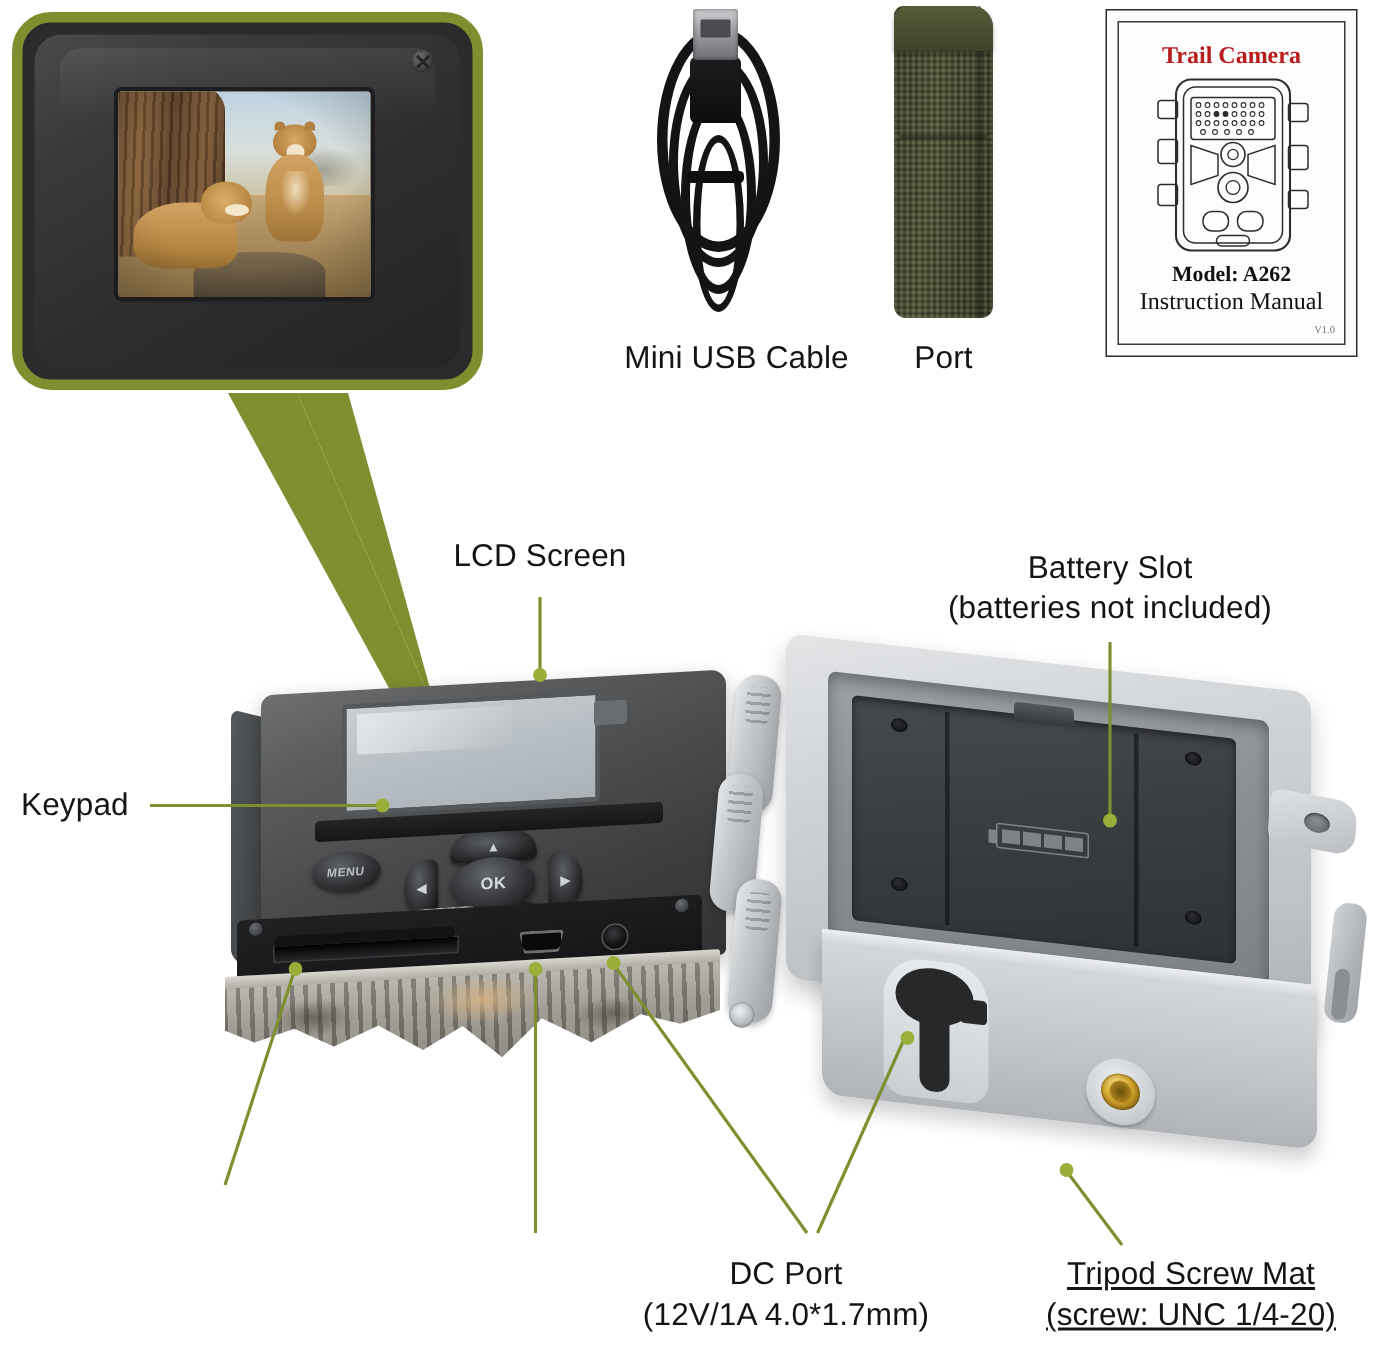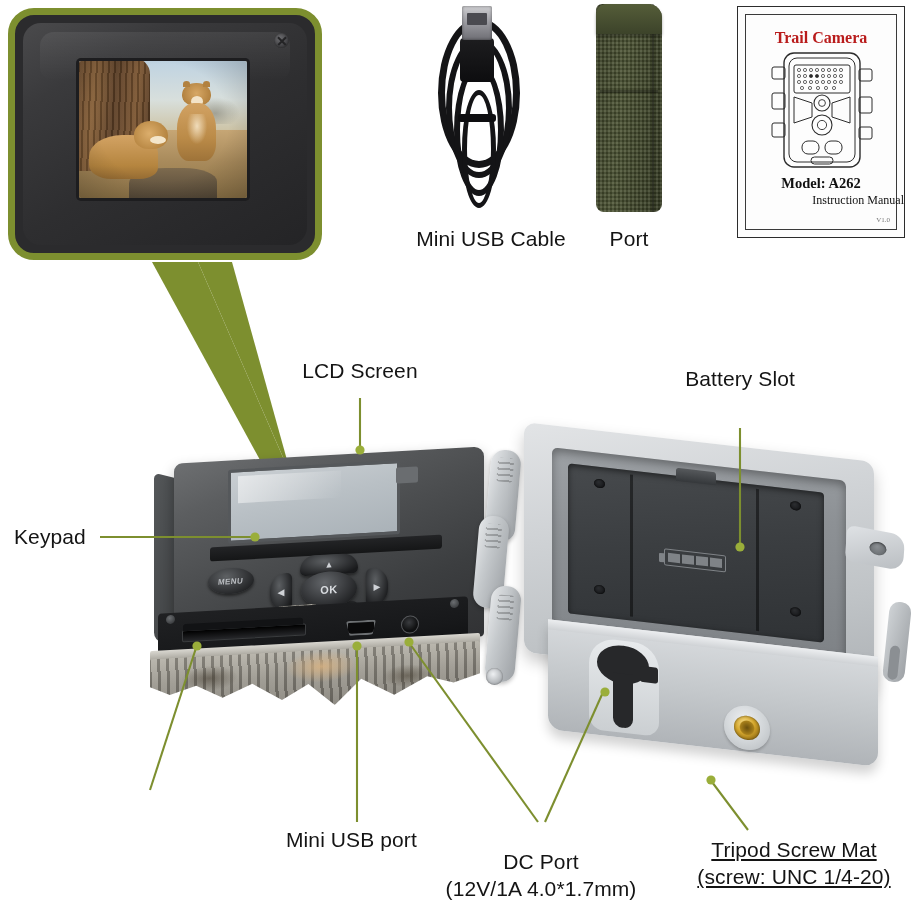--- a/index.html
+++ b/index.html
@@ -205,22 +205,22 @@
   #manual .inner { position:absolute; inset:7px; border:1.2px solid #3a3a3a; }
   #manual .m-title {
     position:absolute; top:22px; left:0; width:100%; text-align:center;
     font-family:"Liberation Serif", serif; font-weight:bold; font-size:16px; color:#b91c1c;
   }
   #manual .m-model {
     position:absolute; top:168px; left:0; width:100%; text-align:center;
     font-family:"Liberation Serif", serif; font-weight:bold; font-size:14.5px; color:#111;
   }
   #manual .m-sub {
-    position:absolute; top:186px; left:0; width:100%; text-align:right;
-    font-family:"Liberation Serif", serif; font-size:12px; color:#111;
+    position:absolute; top:186px; left:0; width:100%; text-align:center;
+    font-family:"Liberation Serif", serif; font-size:16px; color:#111;
   }
   #manual .m-ver {
     position:absolute; right:14px; bottom:13px;
     font-family:"Liberation Serif", serif; font-size:7px; color:#777;
   }
   #manual .m-art { position:absolute; left:28px; top:44px; width:112px; height:118px; }
 
   
   #device { position:absolute; left:0; top:400px; width:916px; height:400px; }
 
@@ -777,32 +777,30 @@
       <circle cx="711" cy="780" r="4.6"></circle>
     </g>
   </svg>
 
   <div class="label center" style="left:240px; top:358px; width:240px;">
     <span>LCD Screen</span>
   </div>
 
   <div class="label center" style="left:620px; top:366px; width:240px;">
     <span>Battery Slot</span>
+    <span class="sub">(batteries not included)</span>
   </div>
 
   <div class="label" style="left:14px; top:524px;">
     <span>Keypad</span>
   </div>
 
 
-  <div class="label" style="left:286px; top:827px;">
-    <span>Mini USB port</span>
-  </div>
-
-  <div class="label center" style="left:423px; top:837px; width:236px;margin-top:12px;">
+
+  <div class="label center" style="left:406px; top:837px; width:236px;">
     <span>DC Port</span>
     <span class="sub">(12V/1A 4.0*1.7mm)</span>
   </div>
 
   <div class="label center" style="left:672px; top:837px; width:244px;text-decoration:underline;">
     <span>Tripod Screw Mat</span>
     <span class="sub">(screw: UNC 1/4-20)</span>
   </div>
 
 </div>

